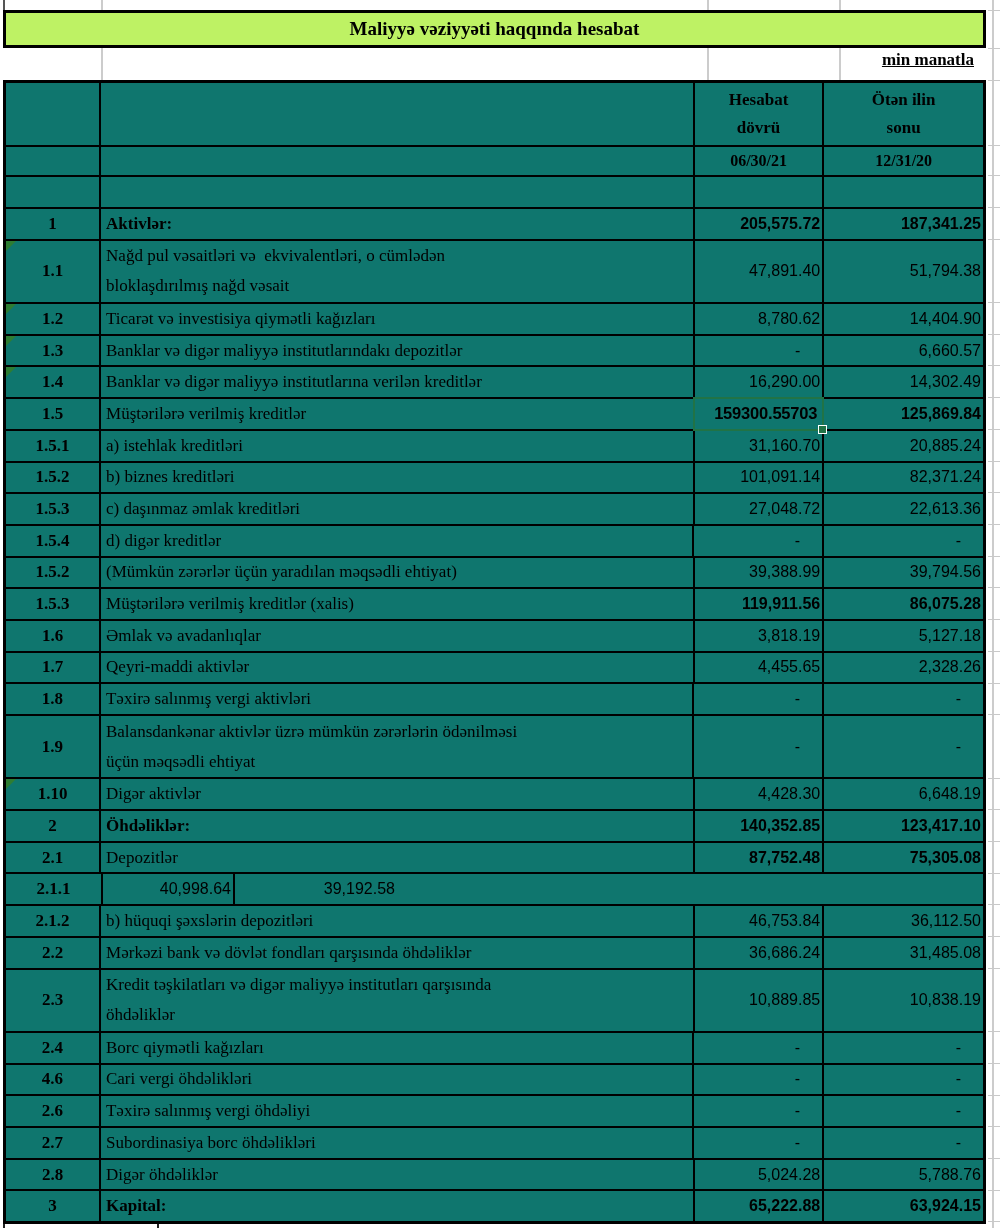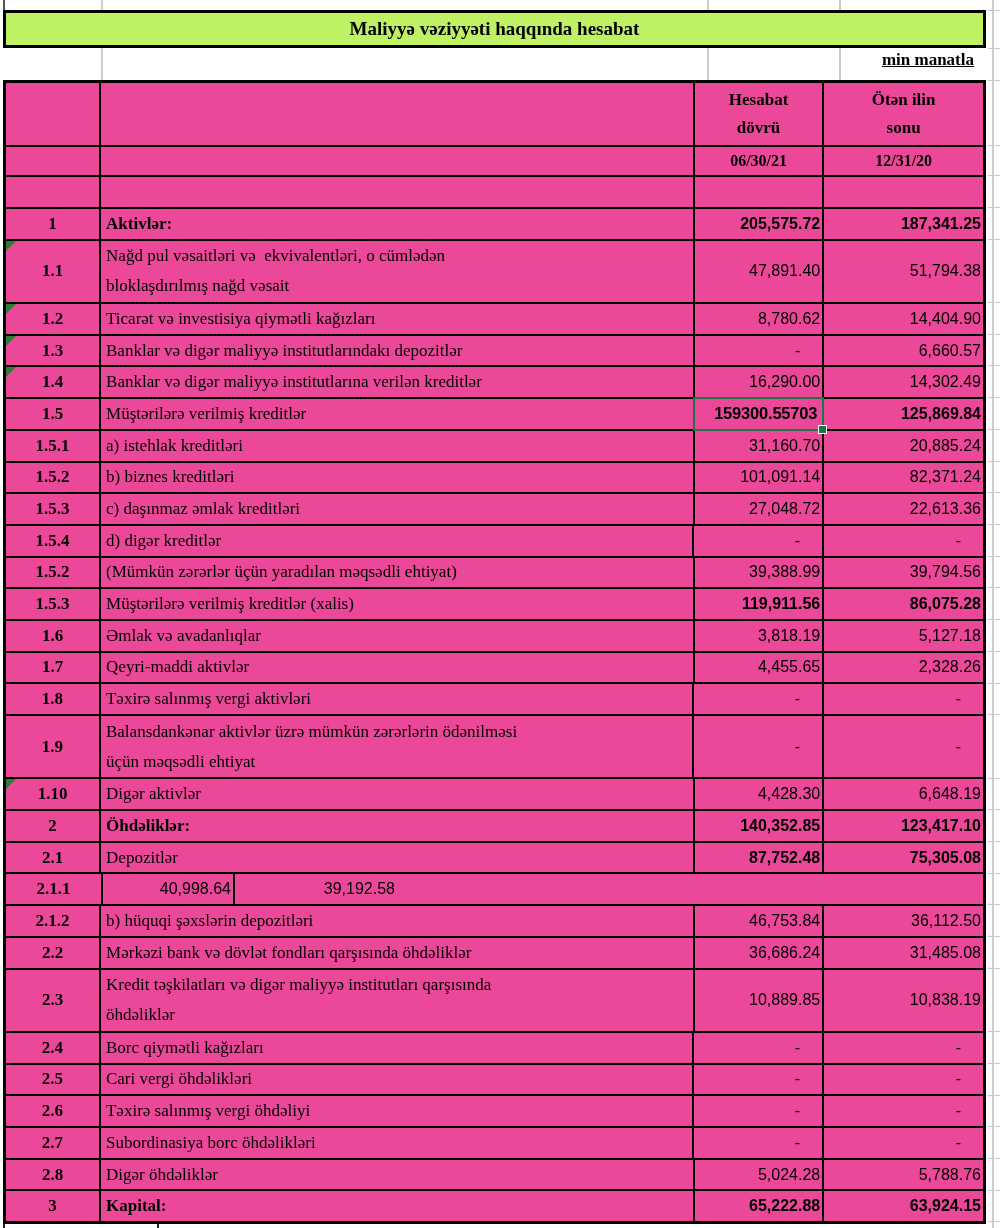--- a/index.html
+++ b/index.html
@@ -24,21 +24,21 @@
   
   .unit-row{
     position:absolute;left:3px;top:48px;width:983px;height:24px;box-sizing:border-box;
     display:flex;align-items:center;justify-content:flex-end;padding-right:12px;text-decoration:underline;
   }
   .unit-row span{font-weight:bold;font-size:17px}
 
   
   .tbl{
     position:absolute;left:3px;top:80px;width:983px;box-sizing:border-box;
-    border:3px solid #000;background:#ec4899;
+    border:3px solid #000;background:#0f766e;
   }
   .row{display:flex;height:31.7px;box-sizing:border-box;border-top:2px solid #000}
   .row:first-child{border-top:none}
   .row.hdr{height:62px}
   .row.dates{height:30px}
   .row.blank{height:32px}
   .row.tall{height:63.4px}
 
   .cell{box-sizing:border-box;border-left:2px solid #000;height:100%;overflow:visible}
   .cell:first-child{border-left:none}
@@ -317,21 +317,21 @@
       </div>
       <div class="row">
         <div class="cell c1 num">2.4</div>
         <div class="cell c2 label">
           <span>Borc qiymətli kağızları</span>
         </div>
         <div class="cell c3 val dash">-</div>
         <div class="cell c4 val dash">-</div>
       </div>
       <div class="row">
-        <div class="cell c1 num">2.5</div>
+        <div class="cell c1 num">4.6</div>
         <div class="cell c2 label">
           <span>Cari vergi öhdəlikləri</span>
         </div>
         <div class="cell c3 val dash">-</div>
         <div class="cell c4 val dash">-</div>
       </div>
       <div class="row">
         <div class="cell c1 num">2.6</div>
         <div class="cell c2 label">
           <span>Təxirə salınmış vergi öhdəliyi</span>

